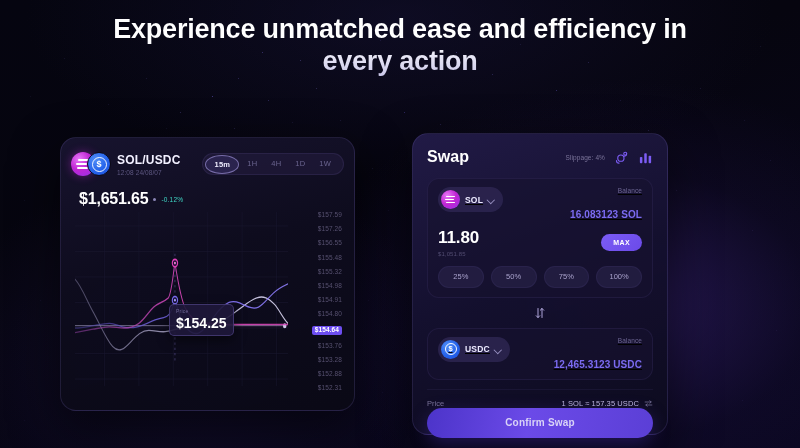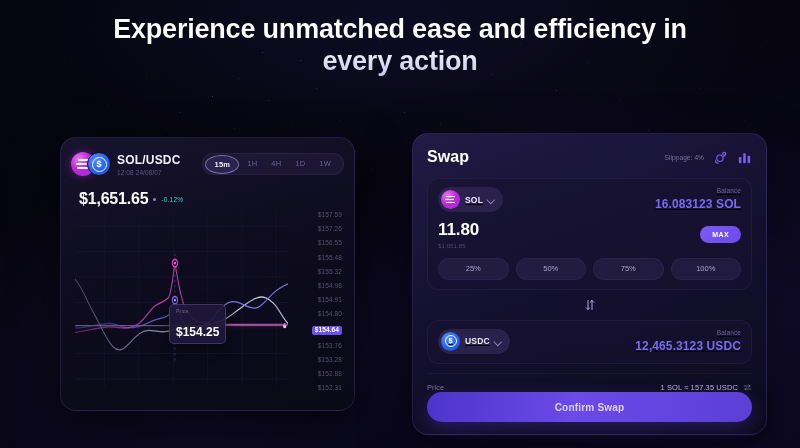--- a/index.html
+++ b/index.html
@@ -181,27 +181,27 @@
     left: 98px;
     top: 92px;
     background: rgba(30,24,58,0.92);
     border: 1px solid rgba(130,112,210,0.35);
     border-radius: 5px;
     padding: 3px 6px 4px 6px;
     text-align: left;
     box-shadow: 0 4px 12px rgba(0,0,0,0.5);
   }
   #tooltip-label { font-size: 5px; color: #6f6896; letter-spacing: 0.2px; }
-  #tooltip-value { font-size: 12px; color: #ffffff; font-weight: 700; margin-top: 11px; }
+  #tooltip-value { font-size: 14px; color: #ffffff; font-weight: 700; margin-top: 1px; }
 
   
   #swap-panel {
     left: 412px;
     top: 133px;
-    width: 355px;
+    width: 256px;
     height: 302px;
     background: linear-gradient(160deg, rgba(34,27,72,0.97) 0%, rgba(20,16,46,0.97) 50%, rgba(13,11,30,0.98) 100%);
     padding: 12px 14px 12px 14px;
     display: flex;
     flex-direction: column;
   }
 
   #swap-header { display: flex; align-items: center; height: 22px; flex: 0 0 auto; }
   #swap-title { font-size: 16px; font-weight: 600; color: #ffffff; letter-spacing: 0.1px; }
   #swap-header-right { margin-left: auto; display: flex; align-items: center; gap: 9px; }
@@ -244,21 +244,21 @@
   .token-symbol { font-size: 8.5px; font-weight: 600; color: #eceaff; letter-spacing: 0.2px; }
   .chev { width: 7px; height: 7px; position: relative; }
   .chev::after {
     content: ""; position: absolute; left: 0; top: 1px;
     width: 4.5px; height: 4.5px;
     border-right: 1.1px solid #9a93c4; border-bottom: 1.1px solid #9a93c4;
     transform: rotate(45deg);
   }
   .balance-box { margin-left: auto; text-align: right; }
   .balance-label { font-size: 6.5px; color: #6d6694; letter-spacing: 0.1px; }
-  .balance-value { font-size: 12px; color: #7b6bf0; font-weight: 600; margin-top: 3px; letter-spacing: 0.1px; }
+  .balance-value { font-size: 10px; color: #7b6bf0; font-weight: 600; margin-top: 15px; letter-spacing: 0.1px; }
 
   .amount-row { display: flex; align-items: center; margin-top: 8px; }
   .amount-main { font-size: 17px; font-weight: 600; color: #ffffff; letter-spacing: -0.1px; }
   .amount-sub { font-size: 6px; color: #514b70; margin-top: 3px; letter-spacing: 0.1px; }
   #max-button {
     margin-left: auto;
     background: linear-gradient(135deg, #7b5cf6 0%, #6b4ae8 100%);
     color: #ffffff;
     font-size: 7px;
     font-weight: 700;

